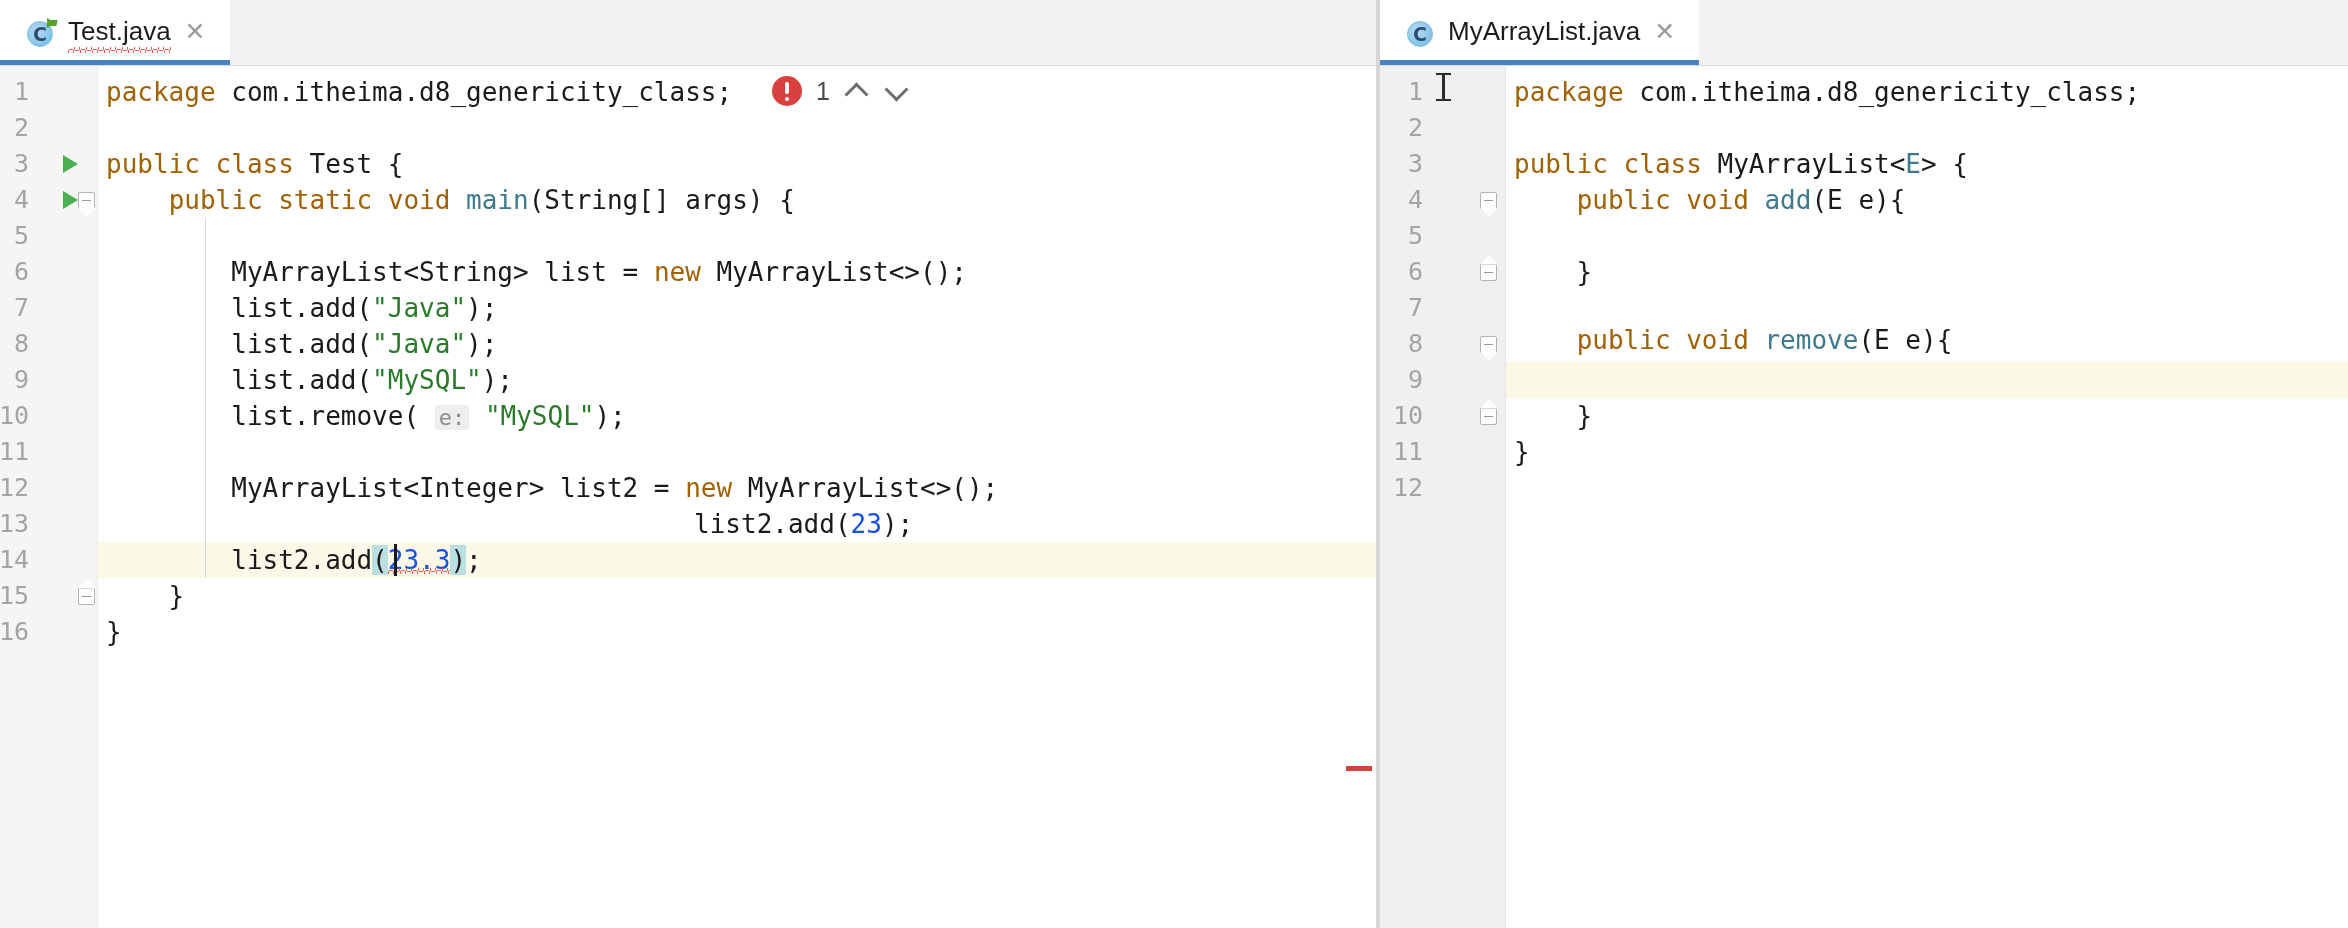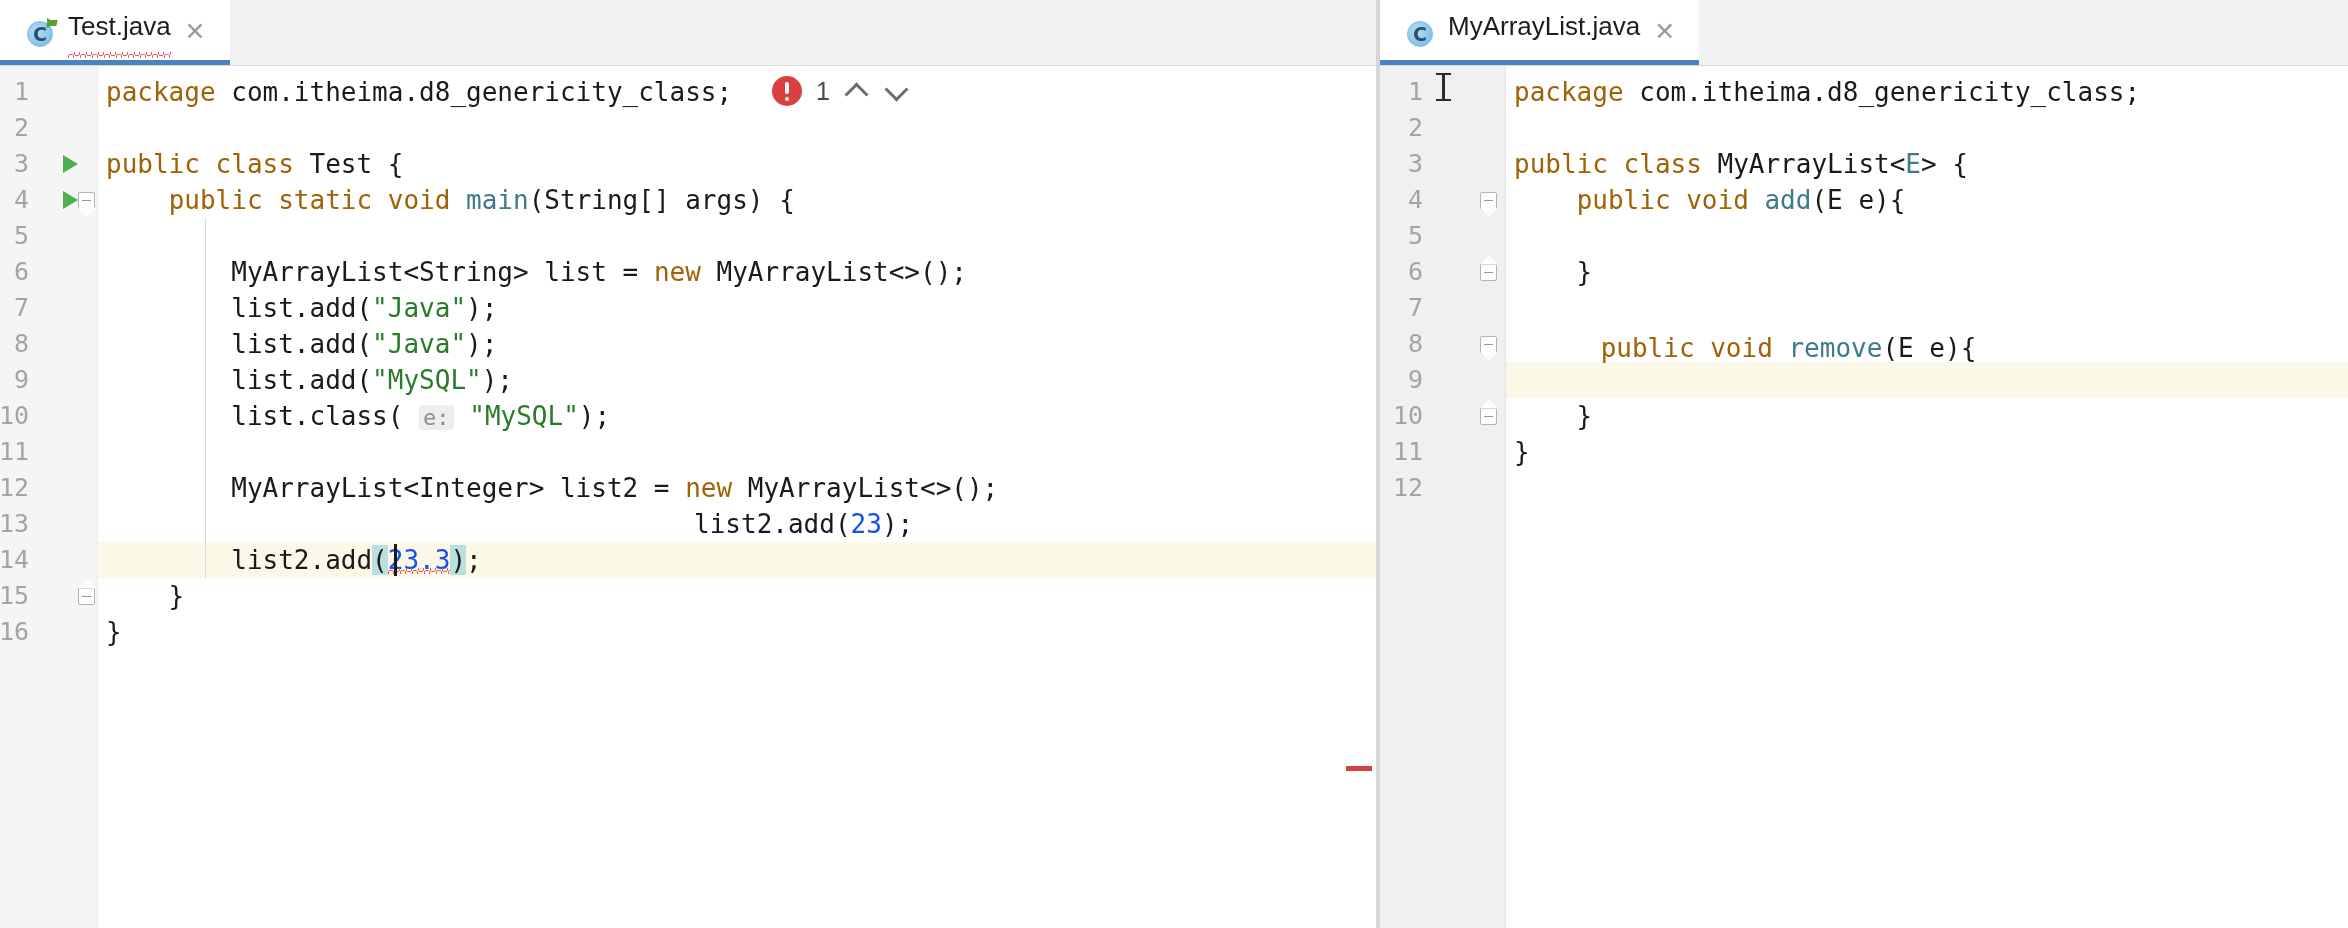--- a/index.html
+++ b/index.html
@@ -60,21 +60,21 @@
   }
   .tab-icon .arrow::before{
     content:""; position:absolute; left:-9px; top:-3px;
     width: 10px; height: 6px; background: #5aa02c;
     transform: skewX(-12deg);
   }
   .tab-label {
     font-size: 26px; color: #1c1c1c;
     font-family: "Liberation Sans", sans-serif;
     white-space: nowrap; position: relative;
-    padding-bottom: 12px;
+    padding-bottom: 2px;
   }
   .tab-label.err { text-decoration: none; }
   .tab-label.err::after {
     content: "";
     position: absolute; left: 0; right: 0; bottom: -4px; height: 6px;
     background-image:
       radial-gradient(circle at 3px 5px, transparent 2.1px, #e05c5c 2.2px, #e05c5c 2.9px, transparent 3.0px),
       radial-gradient(circle at 9px 1px, transparent 2.1px, #e05c5c 2.2px, #e05c5c 2.9px, transparent 3.0px);
     background-size: 12px 6px;
     background-repeat: repeat-x;
@@ -285,21 +285,21 @@
           <div class="indent-guide" style="left: 107px; top: 152px; height: 360px;"></div>
           <div class="row" style="top: 8px;"><span class="txt"><span class="kw">package</span><span class="plain"> com.itheima.d8_genericity_class;</span></span></div>
           <div class="row" style="top: 44px;"><span class="txt"></span></div>
           <div class="row" style="top: 80px;"><span class="txt"><span class="kw">public class </span><span class="plain">Test</span><span class="plain"> {</span></span></div>
           <div class="row" style="top: 116px;"><span class="txt"><span class="plain">    </span><span class="kw">public static void </span><span class="mth">main</span><span class="plain">(String[] args) {</span></span></div>
           <div class="row" style="top: 152px;"><span class="txt"><span class="plain">        </span></span></div>
           <div class="row" style="top: 188px;"><span class="txt"><span class="plain">        MyArrayList&lt;String&gt; list = </span><span class="kw">new </span><span class="plain">MyArrayList&lt;&gt;();</span></span></div>
           <div class="row" style="top: 224px;"><span class="txt"><span class="plain">        list.add(</span><span class="str">"Java"</span><span class="plain">);</span></span></div>
           <div class="row" style="top: 260px;"><span class="txt"><span class="plain">        list.add(</span><span class="str">"Java"</span><span class="plain">);</span></span></div>
           <div class="row" style="top: 296px;"><span class="txt"><span class="plain">        list.add(</span><span class="str">"MySQL"</span><span class="plain">);</span></span></div>
-          <div class="row" style="top: 332px;"><span class="txt"><span class="plain">        list.class( </span><span class="hint">e:</span><span class="plain"> </span><span class="str">"MySQL"</span><span class="plain">);</span></span></div>
+          <div class="row" style="top: 332px;"><span class="txt"><span class="plain">        list.remove( </span><span class="hint">e:</span><span class="plain"> </span><span class="str">"MySQL"</span><span class="plain">);</span></span></div>
           <div class="row" style="top: 368px;"><span class="txt"></span></div>
           <div class="row" style="top: 404px;"><span class="txt"><span class="plain">        MyArrayList&lt;Integer&gt; list2 = </span><span class="kw">new </span><span class="plain">MyArrayList&lt;&gt;();</span></span></div>
           <div class="row" style="top: 440px; text-align: center;"><span class="txt"><span class="plain">        list2.add(</span><span class="num">23</span><span class="plain">);</span></span></div>
           <div class="row" style="top: 476px;"><span class="txt"><span class="plain">        list2.add</span><span class="plain brk-hl">(</span><span class="num err-squiggle">23.3</span><span class="plain brk-hl">)</span><span class="plain">;</span></span></div>
           <div class="row" style="top: 512px;"><span class="txt"><span class="plain">    }</span></span></div>
           <div class="row" style="top: 548px;"><span class="txt"><span class="plain">}</span></span></div>
           <div class="caret" style="left: 296px; top: 478px;"></div>
         </div>
 
       <div class="inspect-widget" style="right: 466px; top: 10px;">
@@ -357,21 +357,21 @@
         </div>
       <div class="code-area" id="code-right">
           <div class="row-hl" style="top: 296px;"></div>
           <div class="row" style="top: 8px;"><span class="txt"><span class="kw">package</span><span class="plain"> com.itheima.d8_genericity_class;</span></span></div>
           <div class="row" style="top: 44px;"><span class="txt"></span></div>
           <div class="row" style="top: 80px;"><span class="txt"><span class="kw">public class </span><span class="plain">MyArrayList&lt;</span><span class="mth">E</span><span class="plain">&gt; {</span></span></div>
           <div class="row" style="top: 116px;"><span class="txt"><span class="plain">    </span><span class="kw">public void </span><span class="mth">add</span><span class="plain">(E e){</span></span></div>
           <div class="row" style="top: 152px;"><span class="txt"></span></div>
           <div class="row" style="top: 188px;"><span class="txt"><span class="plain">    }</span></span></div>
           <div class="row" style="top: 224px;"><span class="txt"></span></div>
-          <div class="row" style="top: 264px; padding-left: 24px;"><span class="txt"><span class="plain">    </span><span class="kw">public void </span><span class="mth">remove</span><span class="plain">(E e){</span></span></div>
+          <div class="row" style="top: 256px;"><span class="txt"><span class="plain">    </span><span class="kw">public void </span><span class="mth">remove</span><span class="plain">(E e){</span></span></div>
           <div class="row" style="top: 296px;"><span class="txt"></span></div>
           <div class="row" style="top: 332px;"><span class="txt"><span class="plain">    }</span></span></div>
           <div class="row" style="top: 368px;"><span class="txt"><span class="plain">}</span></span></div>
           <div class="row" style="top: 404px;"><span class="txt"></span></div>
         </div>
 
       <div class="mouse-cursor" style="left: 62px; top: 8px;"></div>
     </div>
   </div>
 

